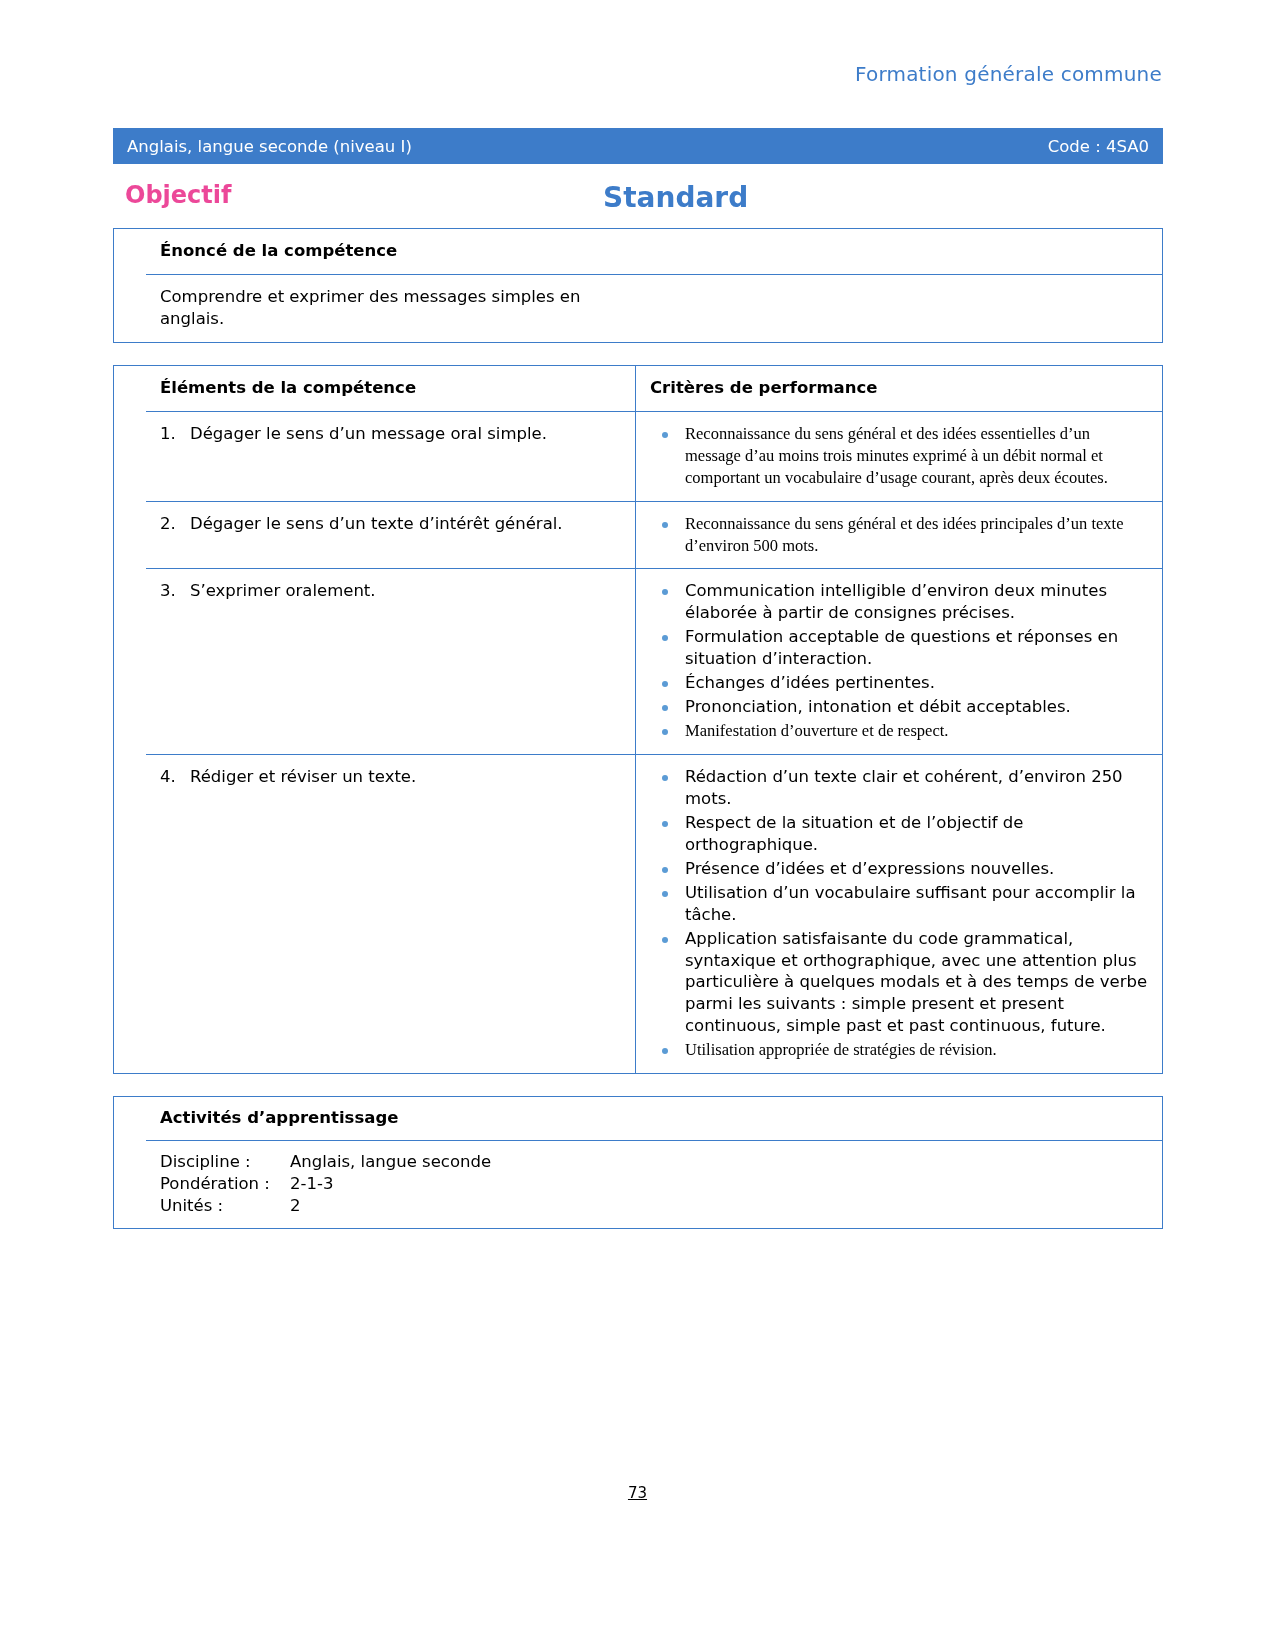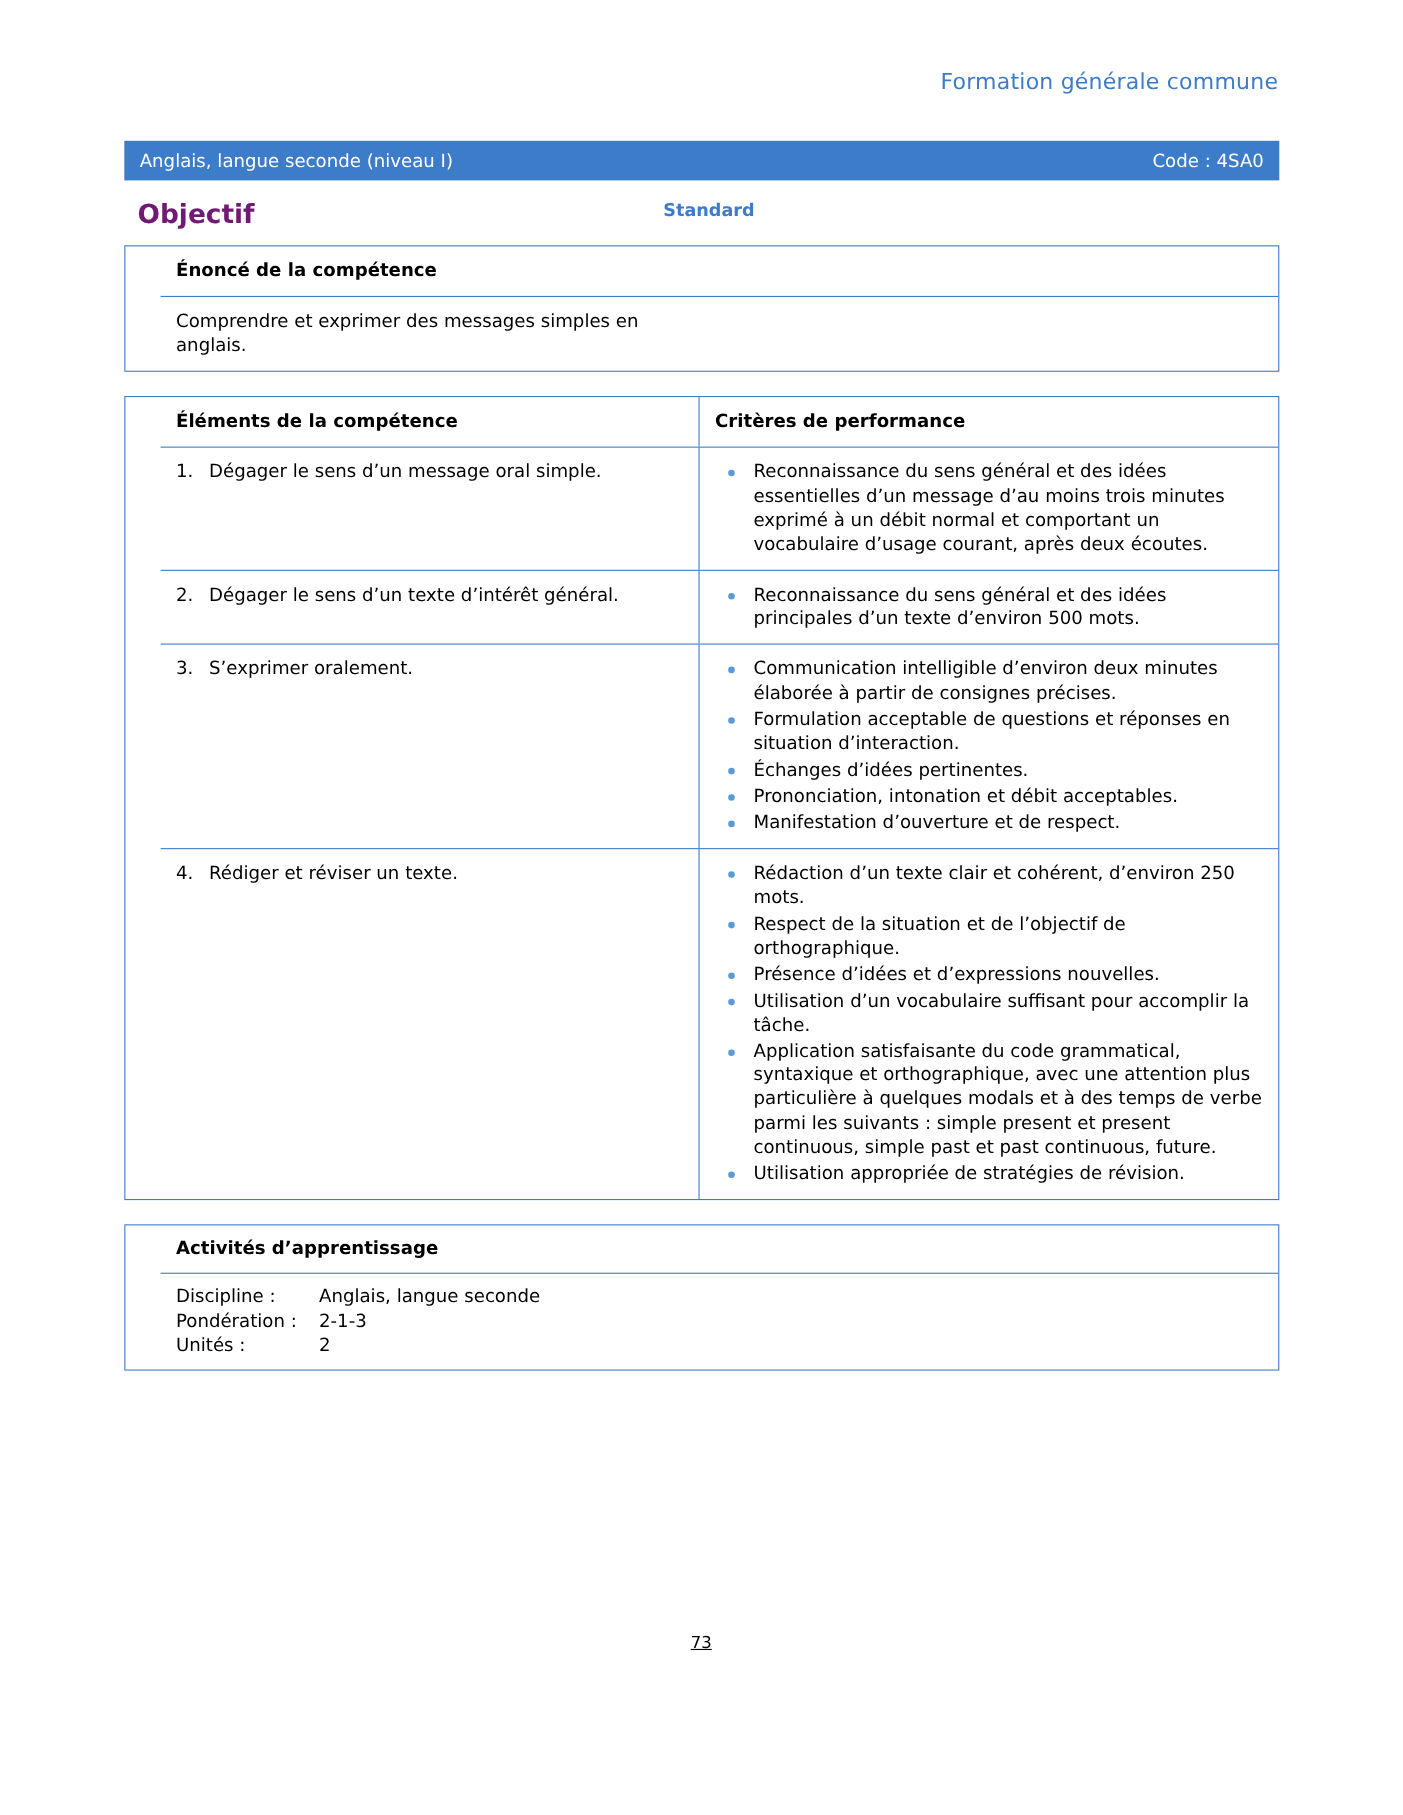--- a/index.html
+++ b/index.html
@@ -49,26 +49,26 @@
   
   .heads {
     display: flex;
     margin-top: 17px;
     margin-bottom: 14px;
   }
   .heads .h-obj {
     width: 490px;
     font-size: 24px;
     font-weight: bold;
-    color: #701a75;
+    color: #ec4899;
     padding-left: 12px;
     box-sizing: border-box;
   }
   .heads .h-std {
-    font-size: 16px;
+    font-size: 28px;
     font-weight: bold;
     color: #3d7cc9;
   }
   
   .block {
     border: 1px solid #3d7cc9;
     box-sizing: border-box;
     margin-bottom: 22px;
     padding-left: 32px;
   }
@@ -114,21 +114,21 @@
   ul.crit {
     margin: 0;
     padding: 0;
     list-style: none;
   }
   ul.crit li {
     position: relative;
     padding-left: 35px;
     margin-bottom: 2px;
   }
-  ul.crit li:last-child { margin-bottom: 0; }
+  ul.crit li:last-child { margin-bottom: 0; font-family: Liberation Serif, serif; }
   ul.crit li::before {
     content: "";
     position: absolute;
     left: 12px;
     top: 9px;
     width: 6px;
     height: 6px;
     border-radius: 50%;
     background: #5b9bd5;
   }

